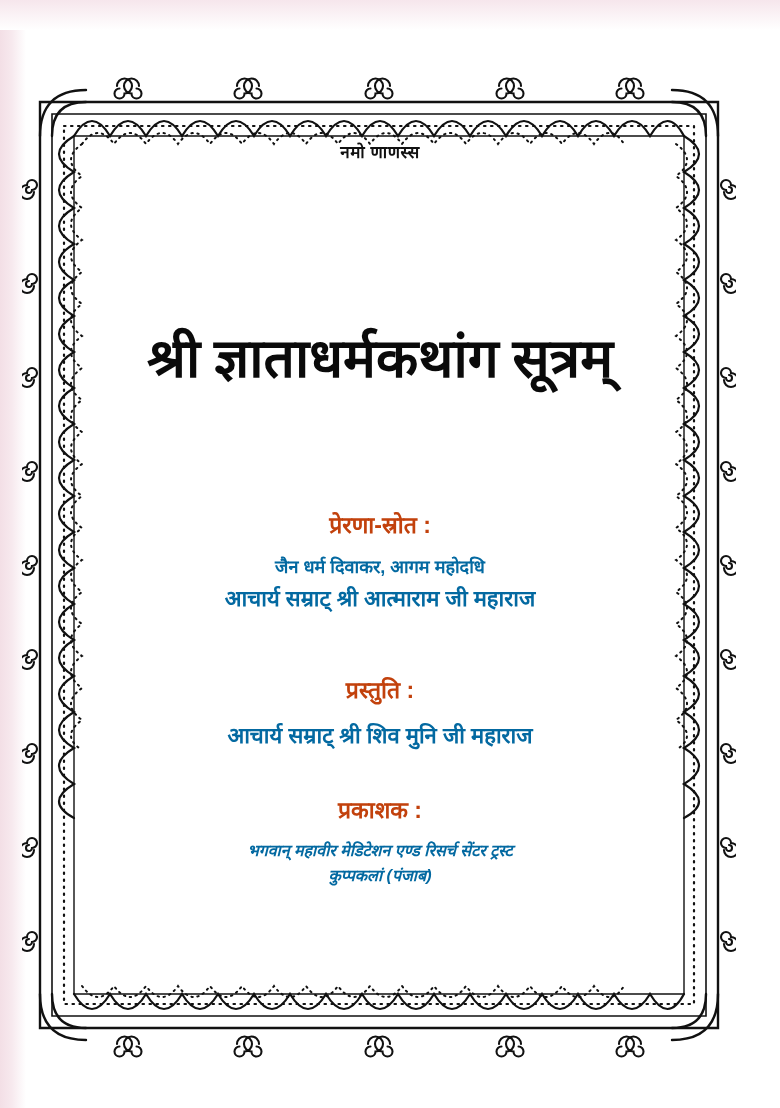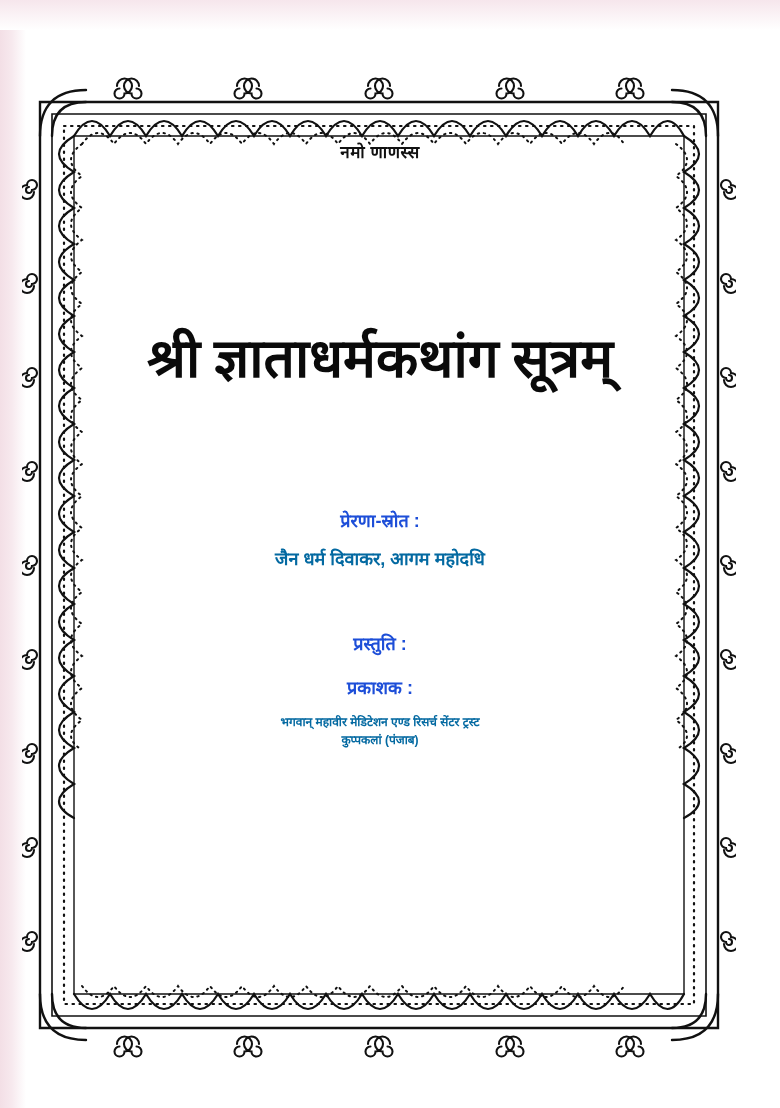--- a/index.html
+++ b/index.html
@@ -80,38 +80,38 @@
     letter-spacing: 0px;
     color: #0a0a0a;
     white-space: nowrap;
     transform: scaleX(1.02);
   }
 
   .block {
     margin-top: 42px;
   }
   .block-label {
-    font-size: 18px;
-    font-weight: 700;
-    color: #1d4ed8;
+    font-size: 23px;
+    font-weight: 700;
+    color: #c2410c;
     margin-bottom: 14px;
   }
   .block-line {
     font-size: 18px;
     font-weight: 700;
     line-height: 1.55;
     color: #0369a1;
   }
   .block-line.big {
     font-size: 22px;
   }
   .block.inspiration { margin-top: 120px; }
   .block.presented { margin-top: 57px; }
-  .block.publisher { margin-top: 20px; }
-  .block.publisher .block-line { font-size: 12px; }
+  .block.publisher { margin-top: 40px; }
+  .block.publisher .block-line { font-size: 16px; font-style: italic; }
 </style>
 </head>
 <body>
 
 <div id="page">
 
   <div class="paper-tint-left"></div>
   <div class="paper-tint-top"></div>
 
   <div class="frame-outer">
@@ -211,24 +211,26 @@
 
   <div class="content">
 
     <div class="invocation">नमो णाणस्स</div>
 
     <div class="book-title">श्री ज्ञाताधर्मकथांग सूत्रम्</div>
 
     <div class="block inspiration">
       <div class="block-label">प्रेरणा-स्रोत :</div>
       <div class="block-line">जैन धर्म दिवाकर, आगम महोदधि</div>
+      <div class="block-line big">आचार्य सम्राट् श्री आत्माराम जी महाराज</div>
     </div>
 
     <div class="block presented">
       <div class="block-label">प्रस्तुति :</div>
+      <div class="block-line big">आचार्य सम्राट् श्री शिव मुनि जी महाराज</div>
     </div>
 
     <div class="block publisher">
       <div class="block-label">प्रकाशक :</div>
       <div class="block-line">भगवान् महावीर मेडिटेशन एण्ड रिसर्च सेंटर ट्रस्ट</div>
       <div class="block-line">कुप्पकलां (पंजाब)</div>
     </div>
 
   </div>
 </div>

